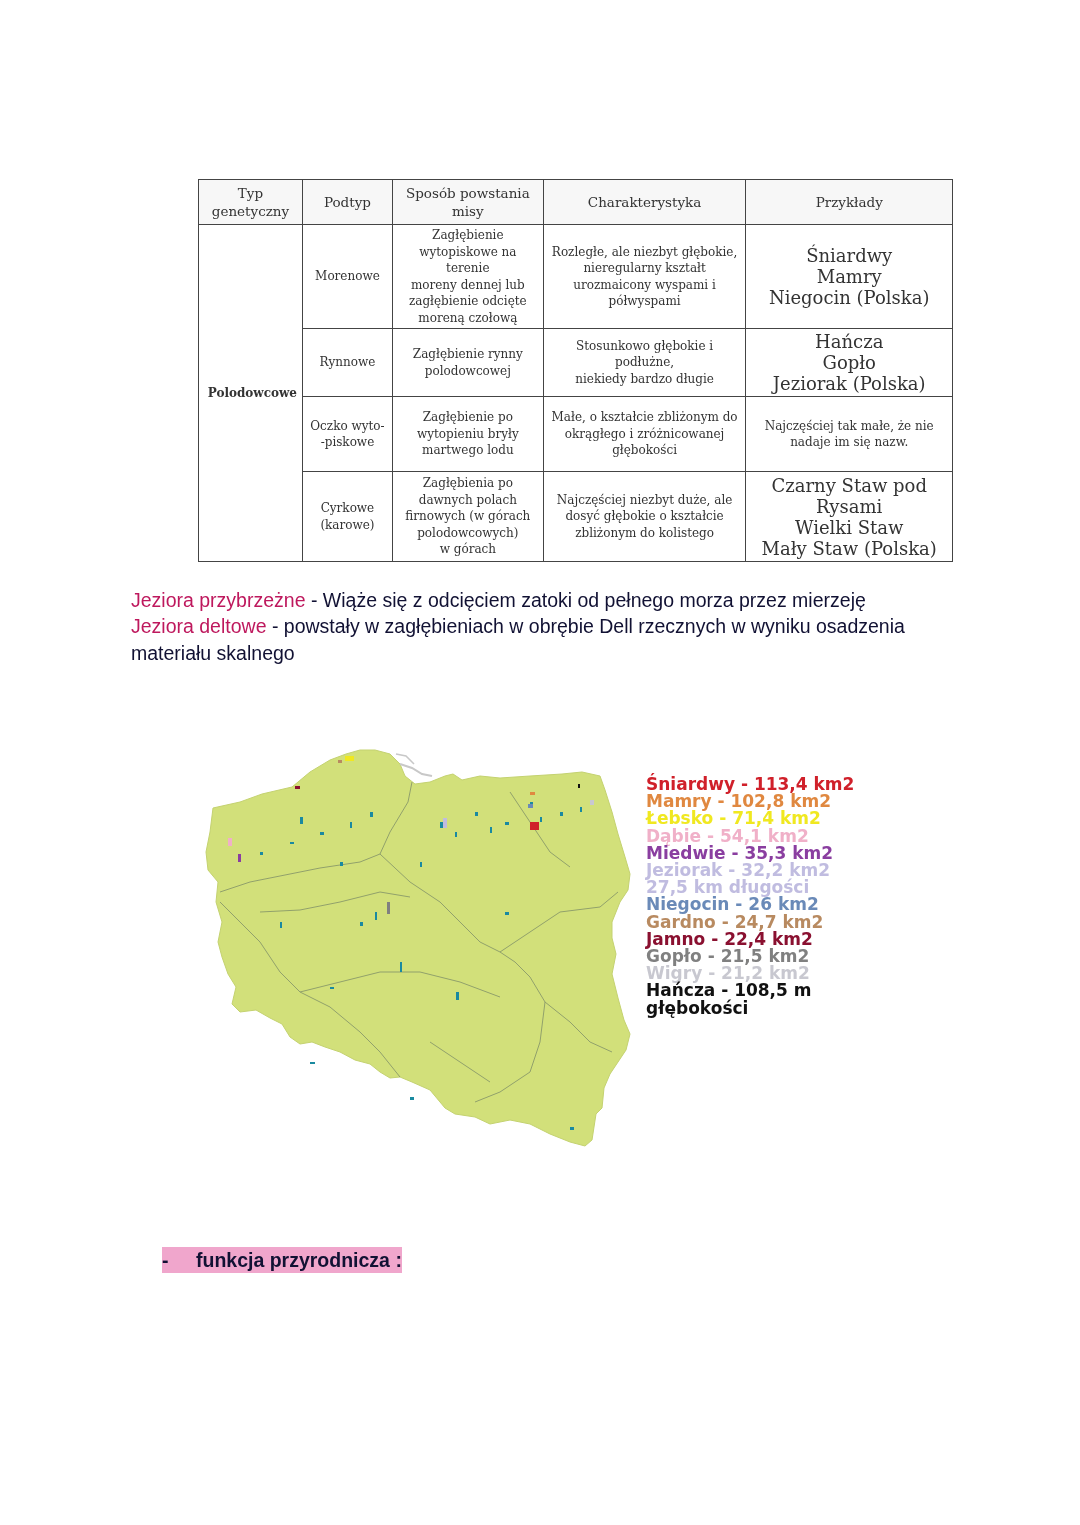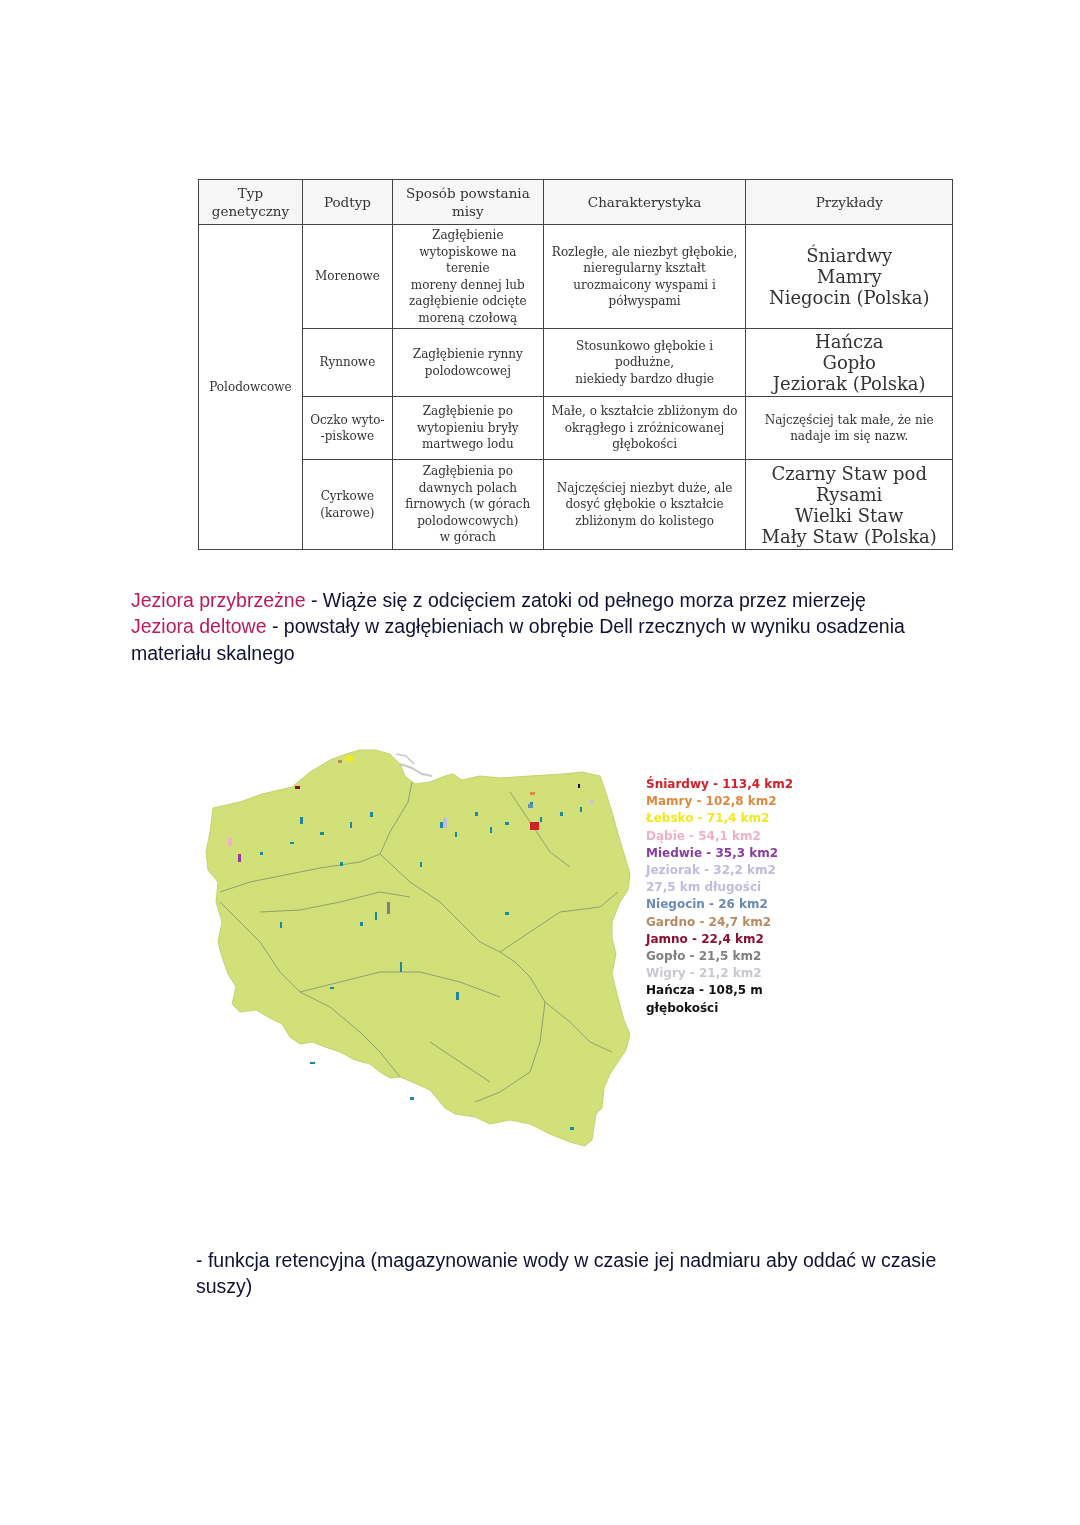--- a/index.html
+++ b/index.html
@@ -9,35 +9,35 @@
   
   .lake-table {
     position: absolute; left: 198px; top: 179px; width: 755px;
     border-collapse: collapse; font-family: "DejaVu Serif", "Liberation Serif", serif;
     color: #333; font-size: 12px; line-height: 16.5px; border-radius: 23px;
   }
   .lake-table th, .lake-table td {
     border: 1.4px solid #444; text-align: center; vertical-align: middle; padding: 2px 5px;
   }
   .lake-table th { font-weight: normal; font-size: 13.5px; line-height: 18px; background: #f7f7f7; height: 45px; }
-  .lake-table td.type { font-weight: normal; font-size: 12px; }
+  .lake-table td.type { font-weight: bold; font-size: 12px; text-align: right; }
   .lake-table td.examples { line-height: 21px; font-size: 18px; }
   .col1 { width: 104px; } .col2 { width: 90px; } .col3 { width: 151px; } .col4 { width: 203px; } .col5 { width: 207px; }
-  .r1 { height: 91px; } .r2 { height: 66px; } .r3 { height: 63px; margin-top: 16px; } .r4 { height: 90px; }
+  .r1 { height: 91px; } .r2 { height: 66px; } .r3 { height: 75px; margin-top: 16px; } .r4 { height: 90px; }
   .cell-line { display: block; }
 
   
   .defs { position: absolute; left: 131px; top: 587px; width: 840px; font-size: 19.5px; line-height: 26.3px; color: #111133; }
   .defs b { font-weight: normal; color: #be185d; margin-top: 20px; }
 
   
   .map-wrap { position: absolute; left: 200px; top: 742px; width: 450px; height: 425px; }
   .map-wrap svg { width: 100%; height: 100%; }
 
-  .legend { position: absolute; left: 646px; top: 776px; font-family: "DejaVu Sans", sans-serif; font-weight: bold; font-size: 12px; line-height: 17.2px; }
+  .legend { position: absolute; left: 646px; top: 776px; font-family: "DejaVu Sans", sans-serif; font-weight: bold; font-size: 17px; line-height: 17.2px; }
   .legend .li { display: block; white-space: nowrap; }
 
   
   .sig { position: absolute; left: 131px; top: 1247px; width: 840px; font-size: 19.5px; line-height: 26px; color: #111133; }
   .hl { background: #f0a6cc; }
   .sig-title { font-weight: bold; display: inline-block; }
   .sig-sub { margin-left: 31px; display: inline-block; font-weight: bold; }
   .sig-sub .dash { display: inline-block; width: 34px; }
   .sig-item { margin-left: 65px; margin-top: 0px; }
 </style>
@@ -235,14 +235,14 @@
   <span class="li" style="color:#6a8ab8">Niegocin - 26 km2</span>
   <span class="li" style="color:#b88a60">Gardno - 24,7 km2</span>
   <span class="li" style="color:#8a1030">Jamno - 22,4 km2</span>
   <span class="li" style="color:#808080">Gopło - 21,5 km2</span>
   <span class="li" style="color:#c8c8d0">Wigry - 21,2 km2</span>
   <span class="li" style="color:#111111">Hańcza - 108,5 m</span>
   <span class="li" style="color:#111111">głębokości</span>
 </div>
 
 <div class="sig">
-  <div class="sig-item">-  funkcja retencyjna (magazynowanie wody w czasie jej nadmiaru aby oddać w czasie suszy)</div>
+  <div><span class="sig-sub hl"><span class="dash">-</span><span>funkcja przyrodnicza :</span></span></div>
 </div>
 
 </body></html>

